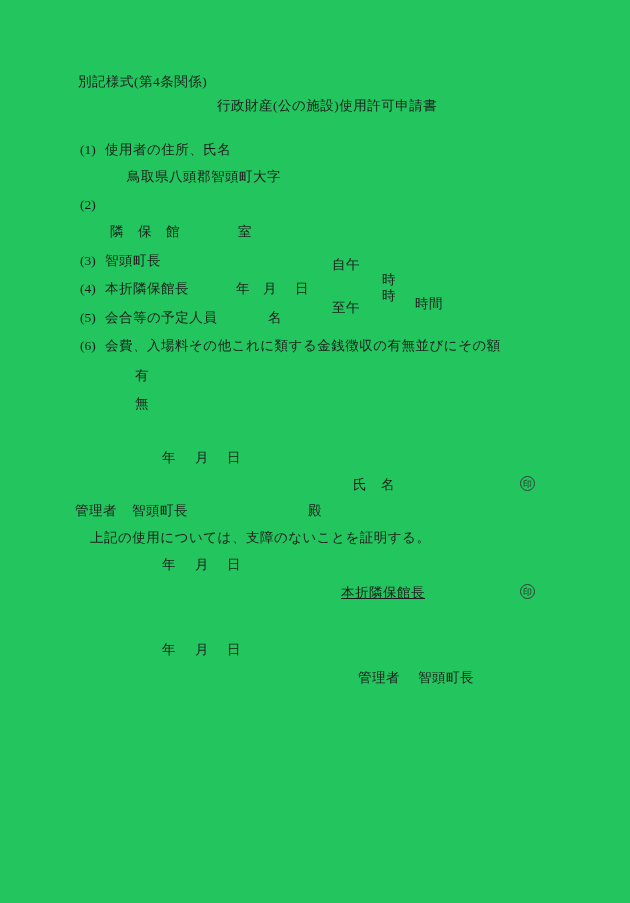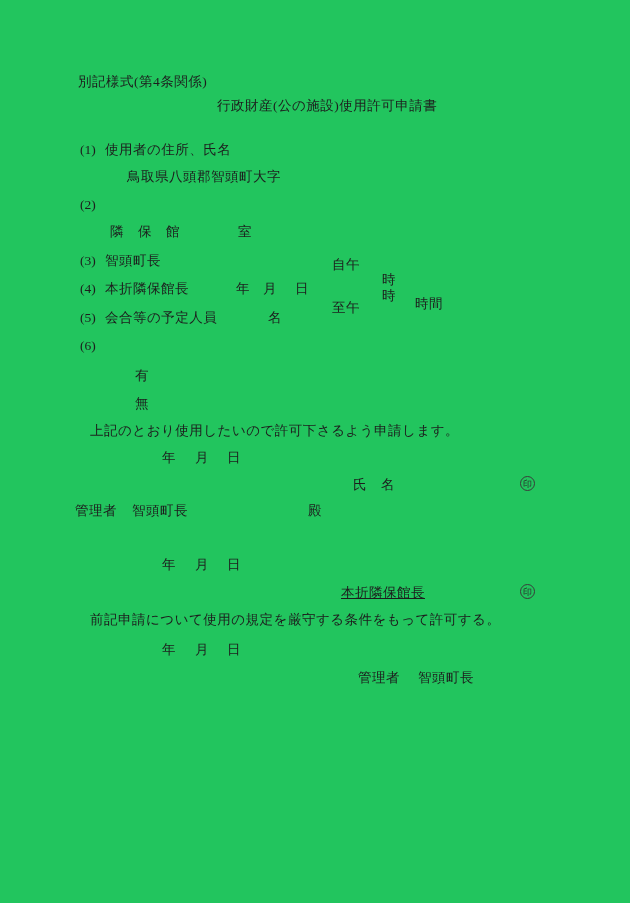--- a/index.html
+++ b/index.html
@@ -68,42 +68,42 @@
   <div class="t" style="left:382px; top:272px;">時</div>
   <div class="t" style="left:332px; top:288px;margin-top:12px;">至午</div>
   <div class="t" style="left:382px; top:288px;">時</div>
   <div class="t" style="left:415px; top:296px;">時間</div>
 
   <div class="t num" style="left:80px; top:310px;">(5)</div>
   <div class="t" style="left:105px; top:310px;">会合等の予定人員</div>
   <div class="t" style="left:268px; top:310px;">名</div>
 
   <div class="t num" style="left:80px; top:338px;">(6)</div>
+  <div class="t" style="left:105px; top:338px;">会費、入場料その他これに類する金銭徴収の有無並びにその額</div>
   <div class="t" style="left:135px; top:368px;">有</div>
   <div class="t" style="left:135px; top:396px;">無</div>
 
-  <div class="t" style="left:90px; top:423px;">上記のとおり使用したいので許可下さるよう申請します。</div>
 
   <div class="t" style="left:162px; top:450px;">年</div>
   <div class="t" style="left:195px; top:450px;">月</div>
   <div class="t" style="left:227px; top:450px;">日</div>
 
   <div class="t" style="left:353px; top:477px;">氏　名</div>
   <div class="seal" style="left:520px; top:476px;">印</div>
 
   <div class="t" style="left:75px; top:503px;">管理者</div>
   <div class="t" style="left:132px; top:503px;">智頭町長</div>
   <div class="t" style="left:308px; top:503px;">殿</div>
 
+  <div class="t" style="left:90px; top:530px;">上記の使用については、支障のないことを証明する。</div>
   <div class="t" style="left:162px; top:557px;">年</div>
   <div class="t" style="left:195px; top:557px;">月</div>
   <div class="t" style="left:227px; top:557px;">日</div>
   <div class="t" style="left:341px; top:585px;text-decoration:underline;">本折隣保館長</div>
   <div class="seal" style="left:520px; top:584px;">印</div>
 
-  <div class="t" style="left:90px; top:612px;">前記申請について使用の規定を厳守する条件をもって許可する。</div>
   <div class="t" style="left:162px; top:642px;">年</div>
   <div class="t" style="left:195px; top:642px;">月</div>
   <div class="t" style="left:227px; top:642px;">日</div>
   <div class="t" style="left:358px; top:670px;">管理者</div>
   <div class="t" style="left:418px; top:670px;">智頭町長</div>
 
 </div>
 
 </body></html>

